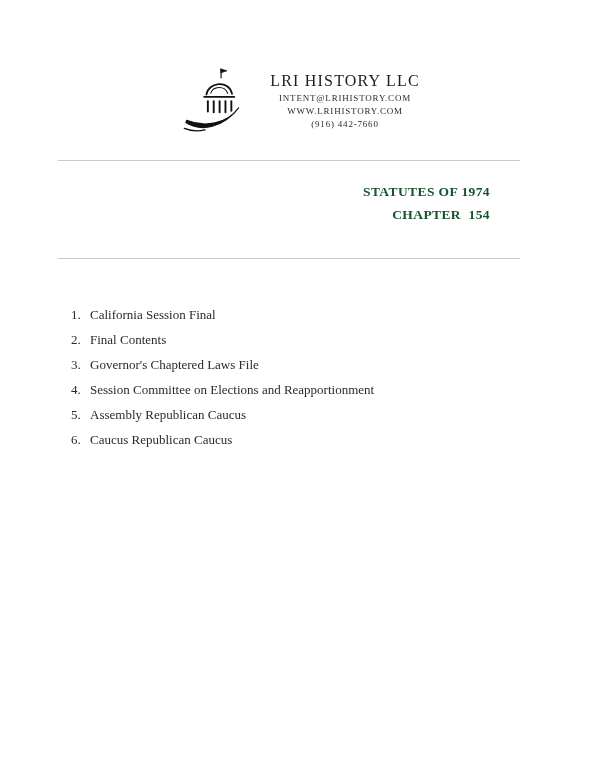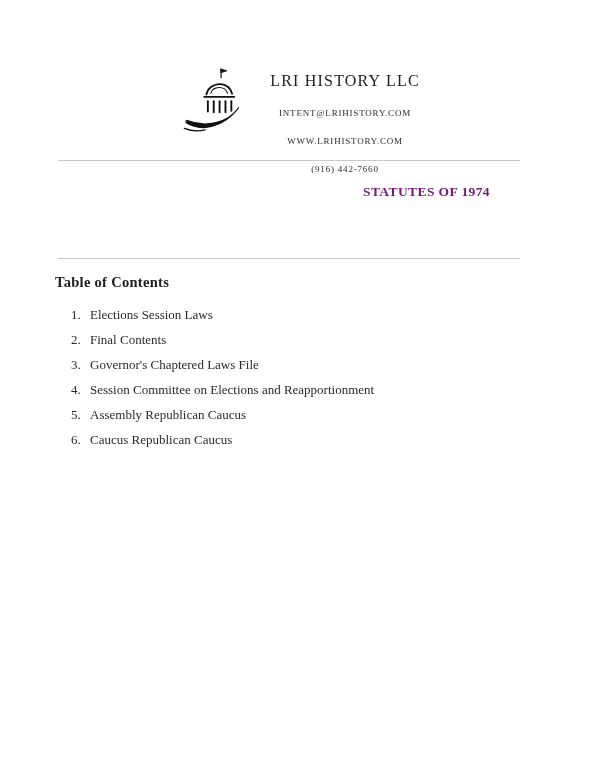--- a/index.html
+++ b/index.html
@@ -36,21 +36,21 @@
     padding-top: 12px;
   }
   .company-name {
     font-size: 16px;
     letter-spacing: 1.2px;
     color: #1d1d1b;
   }
   .contact-line {
     font-size: 9px;
     letter-spacing: 0.8px;
-    margin-top: 18px;
+    margin-top: 3px;
     color: #2a2a28;
   }
 
   .rule {
     position: absolute;
     left: 58px;
     width: 462px;
     border-top: 1px solid #c9c9c9;
     height: 0;
   }
@@ -60,21 +60,21 @@
   
   .statute-block {
     position: absolute;
     top: 181px;
     right: 110px;
     text-align: right;
     font-weight: bold;
     font-size: 13.5px;
     letter-spacing: 0.4px;
     line-height: 22.5px;
-    color: #701a75;
+    color: #14532d;
   }
   .statute-block div { white-space: pre; }
 
   
   .toc-title {
     position: absolute;
     left: 55px;
     top: 274px;
     font-weight: bold;
     font-size: 14.5px;
@@ -131,30 +131,30 @@
       <div class="contact-line">INTENT@LRIHISTORY.COM</div>
       <div class="contact-line">WWW.LRIHISTORY.COM</div>
       <div class="contact-line">(916) 442-7660</div>
     </div>
   </div>
 
   <div class="rule rule-top"></div>
 
   <div class="statute-block">
     <div>STATUTES OF 1974</div>
+    <div>CHAPTER  154</div>
   </div>
 
   <div class="rule rule-mid"></div>
 
-  <div class="toc-title">Table of Contents</div>
 
   <div class="toc-list">
     <div class="toc-item">
       <span class="toc-num">1.</span>
-      <span class="toc-label">Elections Session Laws</span>
+      <span class="toc-label">California Session Final</span>
     </div>
     <div class="toc-item">
       <span class="toc-num">2.</span>
       <span class="toc-label">Final Contents</span>
     </div>
     <div class="toc-item">
       <span class="toc-num">3.</span>
       <span class="toc-label">Governor's Chaptered Laws File</span>
     </div>
     <div class="toc-item">

